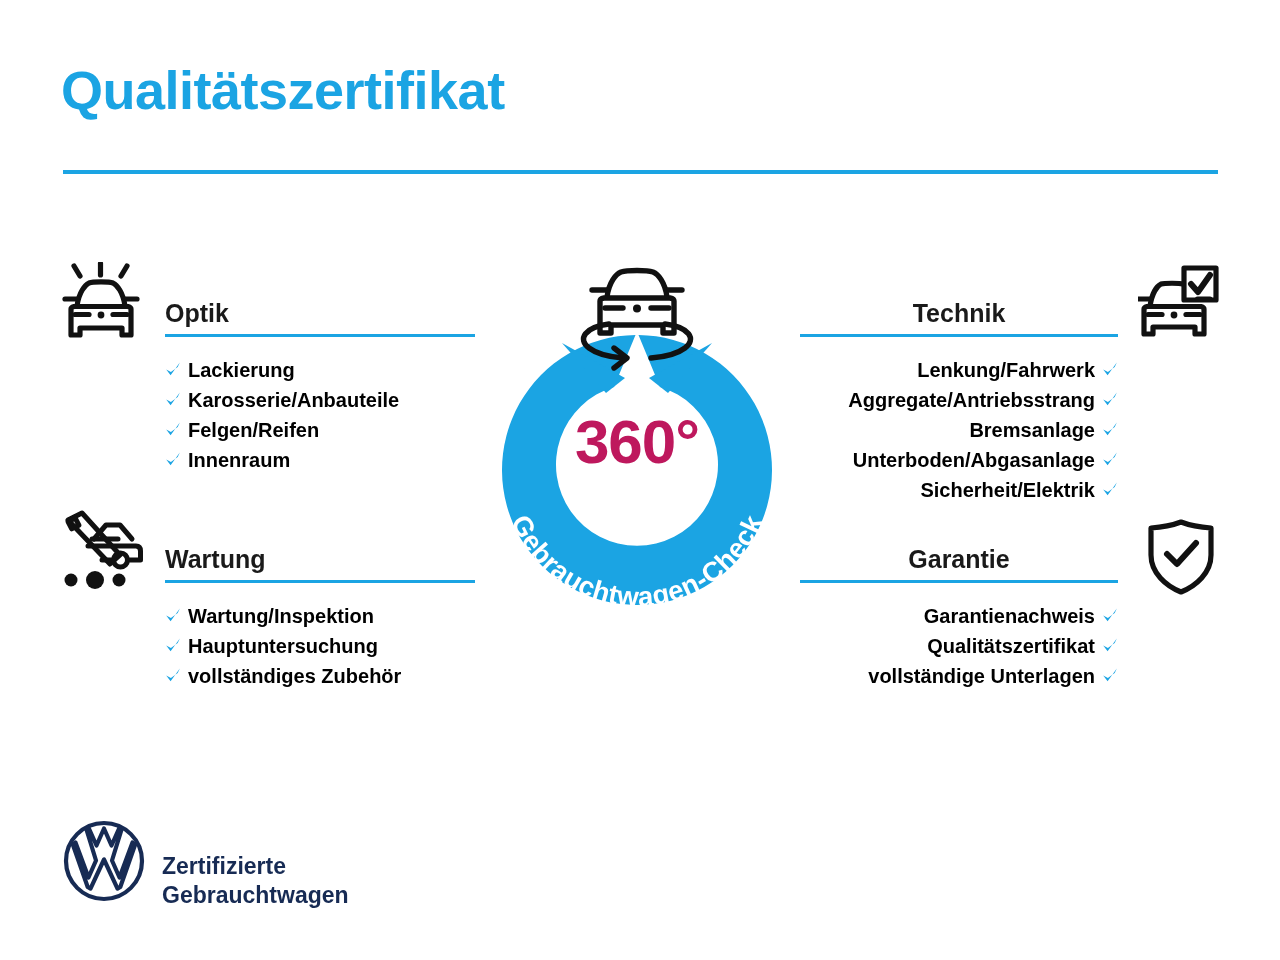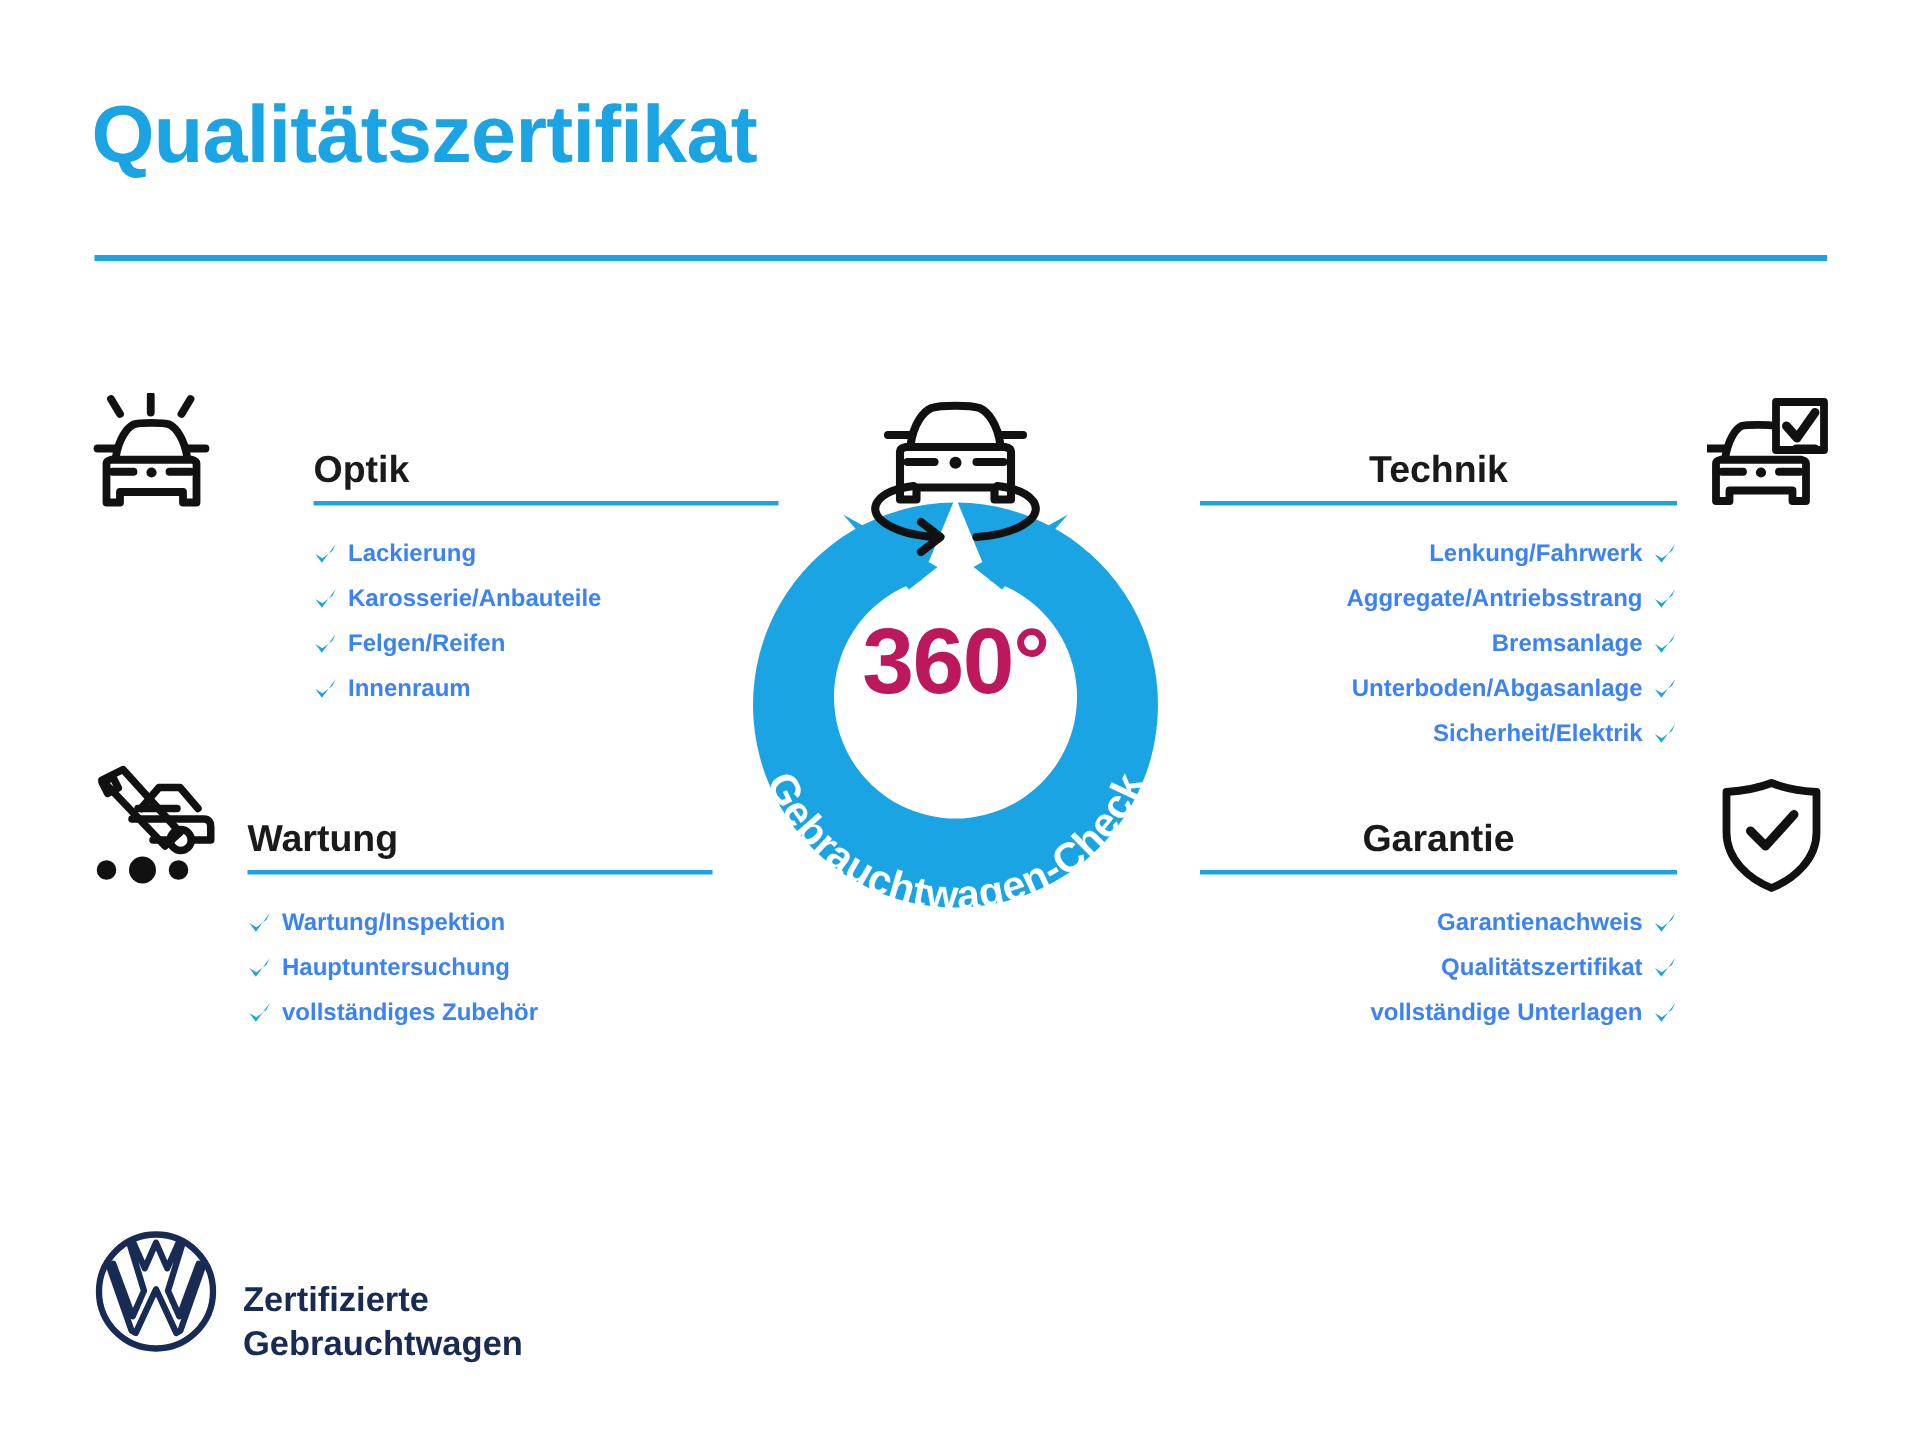--- a/index.html
+++ b/index.html
@@ -36,21 +36,21 @@
     top: 170px;
     width: 1155px;
     height: 4px;
     background: #1BA4E3;
   }
 
   
   .section {
     position: absolute;
   }
-  .sec-optik   { left: 165px; top: 300px; width: 310px; margin-left: 44px; }
+  .sec-optik   { left: 165px; top: 300px; width: 310px; }
   .sec-wartung { left: 165px; top: 546px; width: 310px; }
   .sec-technik { left: 800px; top: 300px; width: 318px; text-align: center; }
   .sec-garantie{ left: 800px; top: 546px; width: 318px; text-align: center; }
 
   .sec-head {
     font-size: 25px;
     font-weight: 700;
     color: #1A1A1A;
     line-height: 1.05;
     white-space: nowrap;
@@ -59,23 +59,23 @@
     margin-top: 8px;
     height: 3px;
     background: #1BA4E3;
     width: 100%;
   }
   .sec-list {
     list-style: none;
     margin-top: 18px;
   }
   .sec-list li {
-    font-size: 16px;
+    font-size: 20px;
     font-weight: 600;
-    color: #3b82f6;
+    color: #000000;
     line-height: 30px;
     white-space: nowrap;
     display: flex;
     align-items: center;
   }
   .sec-optik .sec-list li,
   .sec-wartung .sec-list li { justify-content: flex-start; }
   .sec-technik .sec-list li,
   .sec-garantie .sec-list li { justify-content: flex-end; }
 

